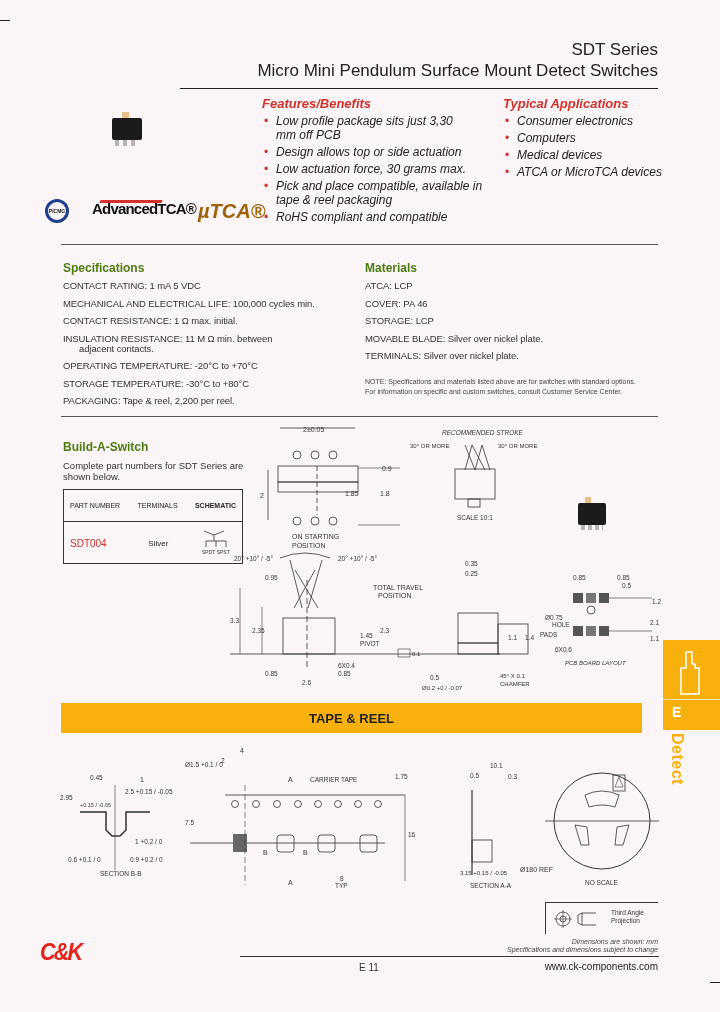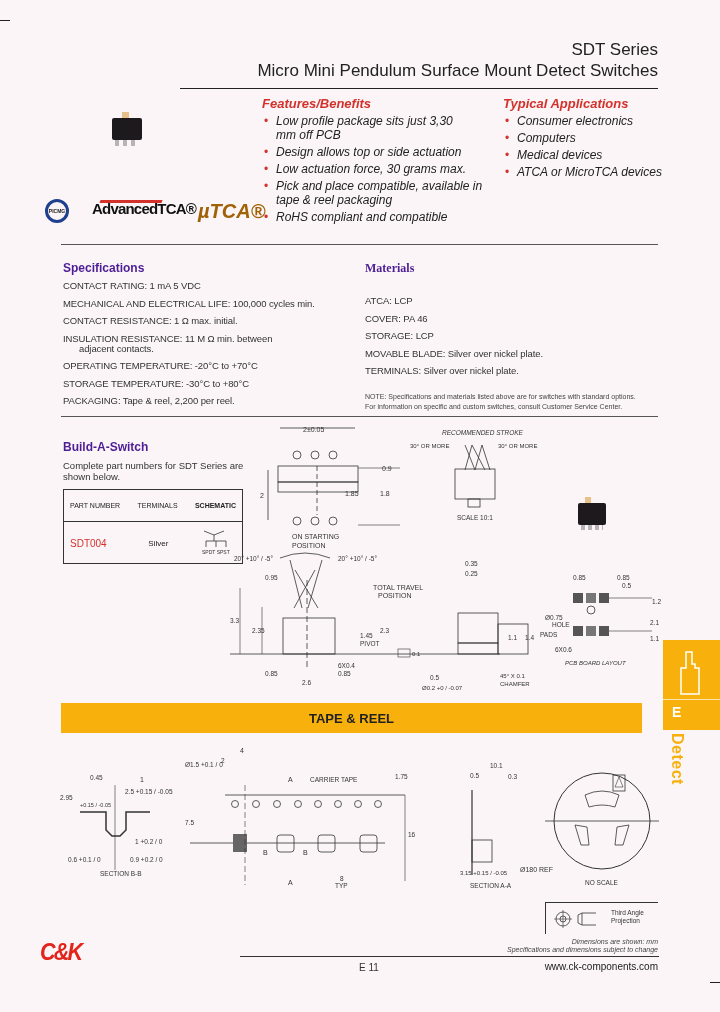--- a/index.html
+++ b/index.html
@@ -7,21 +7,21 @@
   body { position: relative; font-family: "Liberation Sans", sans-serif; color: #222; }
   .abs { position: absolute; }
   .crop { background: #222; height: 1px; width: 10px; }
   .series { right: 62px; top: 40px; font-size: 17px; text-align: right; color: #222; }
   .title { right: 62px; top: 61px; font-size: 17px; text-align: right; color: #222; white-space: nowrap; }
   .title-rule { left: 180px; top: 88px; width: 478px; height: 1px; background: #222; }
   .sec-head-red { font-size: 13px; font-style: italic; font-weight: bold; color: #d3322c; }
   ul.bul { list-style: none; }
   ul.bul li { position: relative; padding-left: 14px; font-size: 12px; font-style: italic; color: #222; line-height: 14px; margin-bottom: 3px; }
   ul.bul li::before { content: "•"; position: absolute; left: 2px; top: 0; color: #d3322c; font-style: normal; }
-  .h2 { font-size: 12px; font-weight: bold; color: #4c1d95; }
+  .h2 { font-size: 12px; font-weight: bold; color: #4d7c0f; }
   .spec { font-size: 9.5px; color: #333; line-height: 17.5px; white-space: nowrap; letter-spacing: -0.1px; }
   .spec .ind { padding-left: 16px; display:block; line-height: 12px; margin-top:-4px; margin-bottom: 2px; }
   .note { font-size: 7px; color: #444; line-height: 10px; white-space: nowrap; }
   .sep-rule { height: 1px; background: #555; }
   .pn-table { border: 1px solid #333; width: 180px; height: 75px; }
   .pn-head { display: flex; justify-content: space-between; padding: 0 6px; height: 32px; align-items: center; font-size: 7px; border-bottom: 1px solid #333; }
   .pn-row { display: flex; justify-content: space-between; align-items: center; padding: 0 8px 0 6px; height: 42px; font-size: 8px; }
   .pn-red { color: #d3322c; font-size: 10px; }
   .band { background: #f8b10c; }
   .tape-band { left: 61px; top: 703px; width: 581px; height: 30px; display: flex; align-items: center; justify-content: center; font-size: 13px; font-weight: bold; color: #222; }
@@ -96,21 +96,21 @@
     <div>CONTACT RESISTANCE: 1 Ω max. initial.</div>
     <div>INSULATION RESISTANCE: 11 M Ω min. between</div>
     <span class="ind">adjacent contacts.</span>
     <div>OPERATING TEMPERATURE: -20°C to +70°C</div>
     <div>STORAGE TEMPERATURE: -30°C to +80°C</div>
     <div>PACKAGING: Tape &amp; reel, 2,200 per reel.</div>
   </div>
 </div>
 
 <div class="abs" style="left:365px;top:261px;">
-  <div class="h2" style="margin-bottom:16px;font-family:Liberation Serif, serif;">Materials</div>
+  <div class="h2" style="margin-bottom:2px;">Materials</div>
   <div class="spec">
     <div>ATCA: LCP</div>
     <div>COVER: PA 46</div>
     <div>STORAGE: LCP</div>
     <div>MOVABLE BLADE: Silver over nickel plate.</div>
     <div>TERMINALS: Silver over nickel plate.</div>
   </div>
   <div class="note" style="margin-top:12px;">
     <div>NOTE: Specifications and materials listed above are for switches with standard options.</div>
     <div>For information on specific and custom switches, consult Customer Service Center.</div>

